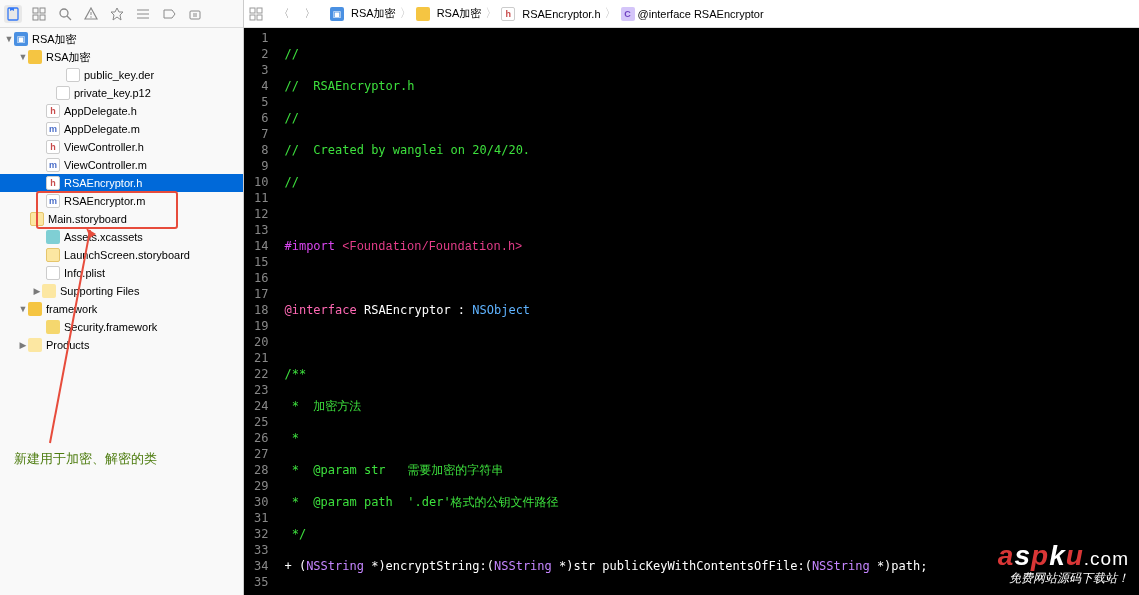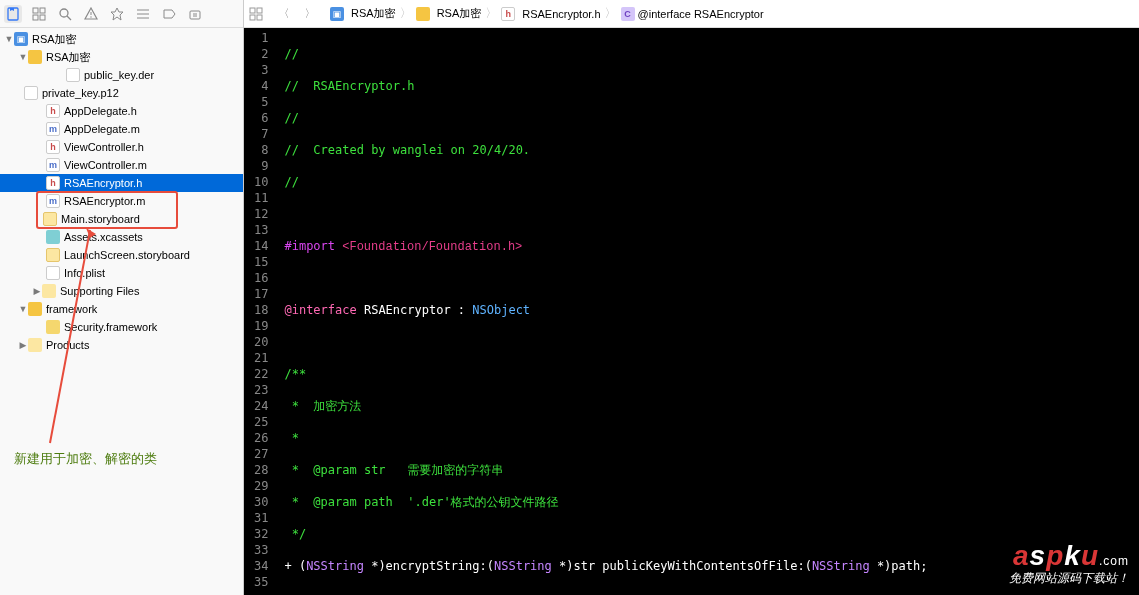--- a/index.html
+++ b/index.html
@@ -42,21 +42,21 @@
 .code div { height: 16px; }
 .c-comment { color: #3de03d; }
 .c-import { color: #d946ef; }
 .c-import-path { color: #e83e8c; font-family: Liberation Mono, monospace; }
 .c-keyword { color: #ff69b4; }
 .c-class { color: #5fb3ff; }
 .c-type { color: #c586ff; }
 .c-white { color: #fff; }
 .watermark { position: absolute; bottom: 8px; right: 10px; text-align: right; font-family: Arial, sans-serif; pointer-events: none; }
 .wm-main { font-size: 28px; font-style: italic; font-weight: bold; letter-spacing: 1px; }
-.wm-a { color: #d93636; } .wm-s { color: #fff; } .wm-com { color: #fff; font-size: 12px; font-style: normal; font-weight: normal; }
+.wm-a { color: #d93636; } .wm-s { color: #fff; } .wm-com { color: #fff; font-size: 19px; font-style: normal; font-weight: normal; }
 .wm-sub { color: #fff; font-size: 12px; margin-top: -2px; font-style: italic; }
 </style>
 </head>
 <body>
 
 <div class="container">
   <div class="sidebar">
     <div class="toolbar">
       <span class="toolbar-icon active">
           <svg width="14" height="14" viewBox="0 0 14 14">
@@ -118,21 +118,21 @@
         </div>
       <div class="tree-item" style="padding-left:18px">
           <span class="disclosure">▼</span>
           <span class="file-icon icon-folder"></span>
           <span>RSA加密</span>
         </div>
       <div class="tree-item" style="padding-left:66px">
           <span class="file-icon icon-file"></span>
           <span>public_key.der</span>
         </div>
-      <div class="tree-item" style="padding-left:24px">
+      <div class="tree-item" style="padding-left:56px">
           <span class="file-icon icon-file"></span>
           <span>private_key.p12</span>
         </div>
       <div class="tree-item" style="padding-left:46px">
           <span class="file-icon icon-h">h</span>
           <span>AppDelegate.h</span>
         </div>
       <div class="tree-item" style="padding-left:46px">
           <span class="file-icon icon-m">m</span>
           <span>AppDelegate.m</span>
@@ -146,21 +146,21 @@
           <span>ViewController.m</span>
         </div>
       <div class="tree-item selected" style="padding-left:46px">
           <span class="file-icon icon-h">h</span>
           <span>RSAEncryptor.h</span>
         </div>
       <div class="tree-item" style="padding-left:46px">
           <span class="file-icon icon-m">m</span>
           <span>RSAEncryptor.m</span>
         </div>
-      <div class="tree-item" style="padding-left:43px">
+      <div class="tree-item" style="padding-left:30px">
           <span class="file-icon icon-story"></span>
           <span>Main.storyboard</span>
         </div>
       <div class="tree-item" style="padding-left:46px">
           <span class="file-icon icon-assets"></span>
           <span>Assets.xcassets</span>
         </div>
       <div class="tree-item" style="padding-left:46px">
           <span class="file-icon icon-story"></span>
           <span>LaunchScreen.storyboard</span>

